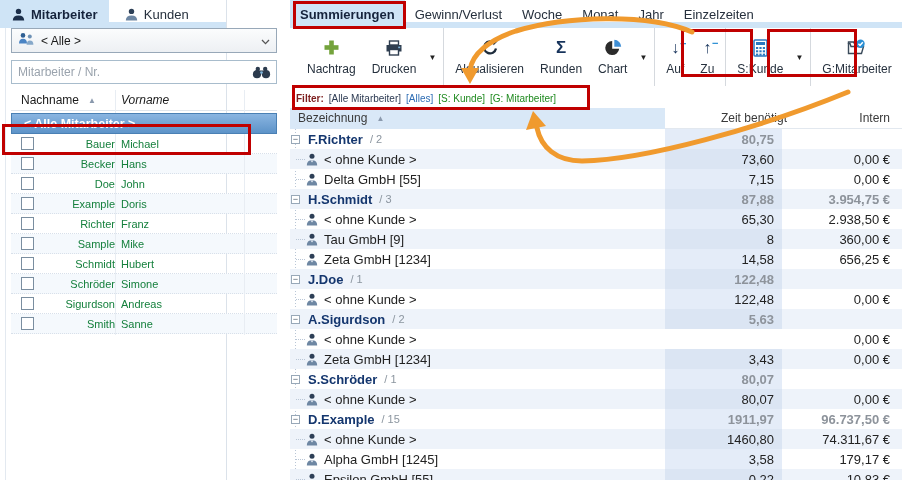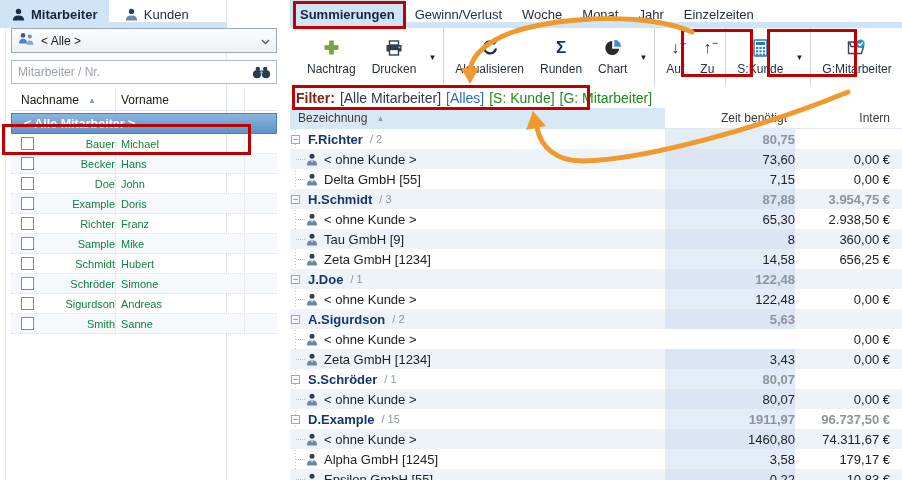--- a/index.html
+++ b/index.html
@@ -32,21 +32,21 @@
   .searchbox input { flex:1; border:0; outline:none; height:20px; padding:0 6px;
                      font:12px "Liberation Sans",sans-serif; color:#a21caf; background:transparent; }
   .searchbox input::placeholder { color:#9aa3ad; }
   .searchbox .sicon { margin-right:5px; display:inline-flex; }
   
   .emp-grid { position:relative; width:266px; margin:6px 0 0 2px; }
   .emp-vline { position:absolute; top:0; width:1px; height:245px; background:#e8edf3; }
   .emp-header { display:flex; height:21px; align-items:center; border-bottom:1px solid #dfe5ec;
                 color:#1a1a1a; }
   .emp-header .hn { width:104px; padding-left:10px; display:flex; align-items:center; gap:9px; }
-  .emp-header .hv { padding-left:6px; }
+  .emp-header .hv { padding-left:6px;font-style:italic; }
   .sortglyph { font-size:8px; color:#8a99ad; }
   .emp-all { position:relative; z-index:2; margin-top:2px; height:21px; line-height:20px;
              background:linear-gradient(#8ab5e1,#5d93c8); border:1px solid #4a80b4;
              color:#fff; font-weight:bold; padding-left:12px; font-size:12.5px; }
   .emp-row { display:flex; align-items:center; height:20px; font-size:11px; color:#15803d;
              border-bottom:1px dotted #d8e0ea;text-align:right; }
   .emp-row:nth-child(even) { background:#f5f9fd; }
   .emp-row .cb { width:13px; height:13px; border:1px solid #7a8ea0; background:#fff;
                  margin:0 12px 0 10px; flex:none; }
   .emp-row .ln { width:69px; }
@@ -60,35 +60,35 @@
   .tbtn { display:flex; flex-direction:column; align-items:center; justify-content:center;
           padding:2px 8px 4px; gap:3px; color:#26313e; }
   .tbtn .bicon { height:22px; display:flex; align-items:center; justify-content:center; }
   .tbtn .blabel { font-size:12px; white-space:nowrap; }
   .tdrop { display:flex; align-items:center; padding:0 4px; color:#222; font-size:8px; }
   .glyph-arrow { position:relative; font-weight:bold; color:#16335b; font-size:16px; line-height:16px; }
   .glyph-arrow .mod { position:absolute; top:-5px; right:-7px; font-size:11px; font-weight:bold; color:#2a8fd4; }
   .glyph-sigma { font-weight:bold; color:#16335b; font-size:17px; line-height:17px; }
   
   .filterbar { position:absolute; left:6px; top:89px; height:18px; display:flex; align-items:center;
-               gap:5px; font-size:14px; white-space:nowrap; }
+               gap:5px; font-size:10px; white-space:nowrap; }
   .filter-label { font-weight:bold; color:#7d1f1f; }
   
   .sum-grid { position:absolute; left:0; right:0; top:108px; bottom:0; }
   .sum-header { display:flex; height:21px; align-items:center; border-bottom:1px solid #e2e8ef; color:#3a3a3a; }
   .sh-bez { width:375px; height:21px; background:#d9e8f7; display:flex; align-items:center; gap:9px; padding-left:8px; }
   .sh-zeit { width:130px; text-align:right; padding-right:8px; }
   .sh-intern { flex:1; text-align:right; padding-right:12px; }
   .sum-rows { position:relative;
               background-image:repeating-linear-gradient(to bottom,#b9c6d6 0 1px,transparent 1px 3px);
               background-size:1px 100%; background-position:5px 0; background-repeat:no-repeat; }
   .srow { position:relative; display:flex; height:20px; align-items:center; font-size:13px; }
   .srow.alt { background:#eef3fa; }
   .cell-bez { width:375px; display:flex; align-items:center; overflow:hidden; white-space:nowrap; }
-  .cell-zeit { width:130px; text-align:left; background:#e4ecf8; align-self:stretch;
+  .cell-zeit { width:117px; text-align:left; padding-right:8px; background:#e4ecf8; align-self:stretch;
                display:flex; align-items:center; justify-content:flex-end; }
   .srow.alt .cell-zeit { background:#dbe5f3; }
   .cell-intern { flex:1; text-align:right; padding-right:12px; }
   .treebox { position:relative; z-index:1; width:9px; height:9px; flex:none; margin:0 8px 0 1px;
              border:1px solid #98a8b8; background:#fff; color:#4a5a6a; font-size:9px; line-height:7px;
              text-align:center; }
   .gname { font-weight:bold; color:#14366e; }
   .gcount { color:#8b959f; font-size:11px; margin-left:7px; }
   .srow .gray { color:#8d939b; font-weight:bold; }
   .srow.child .cell-bez { padding-left:16px; }

